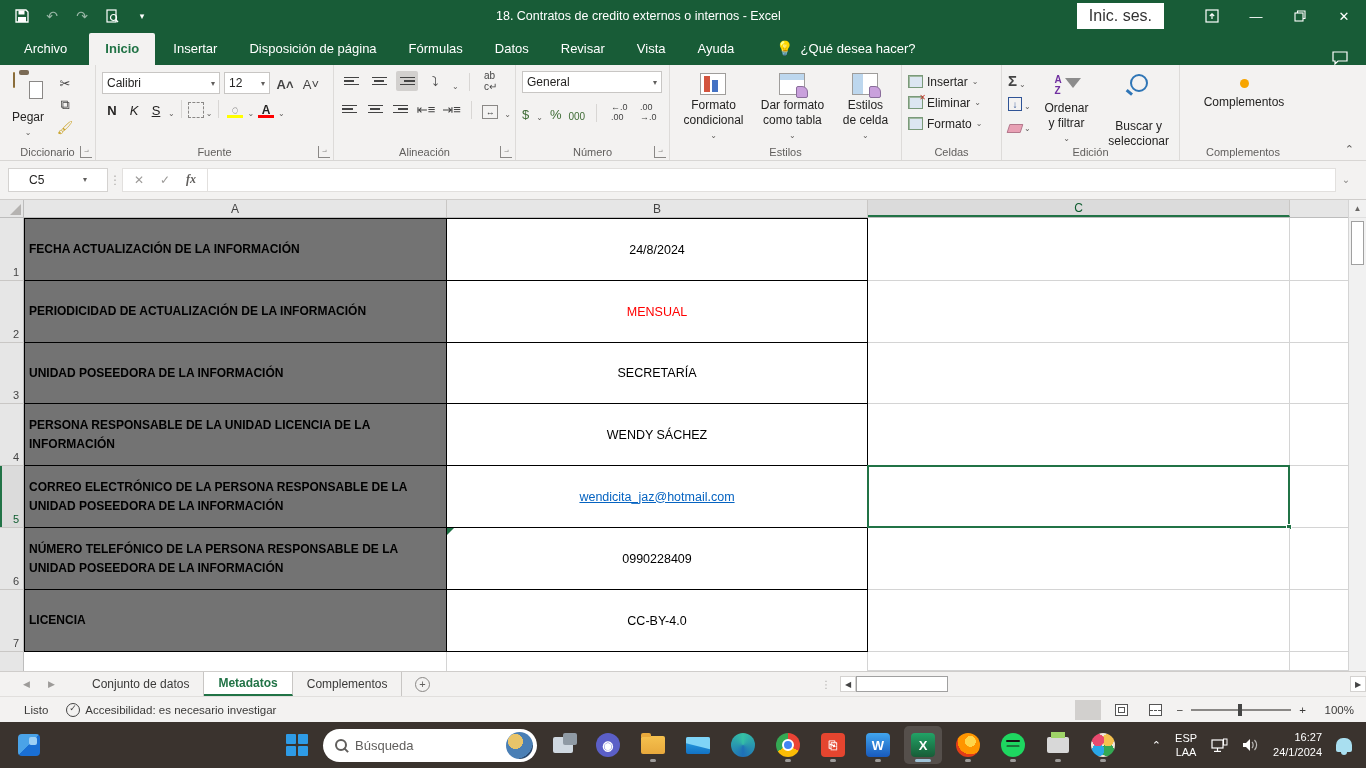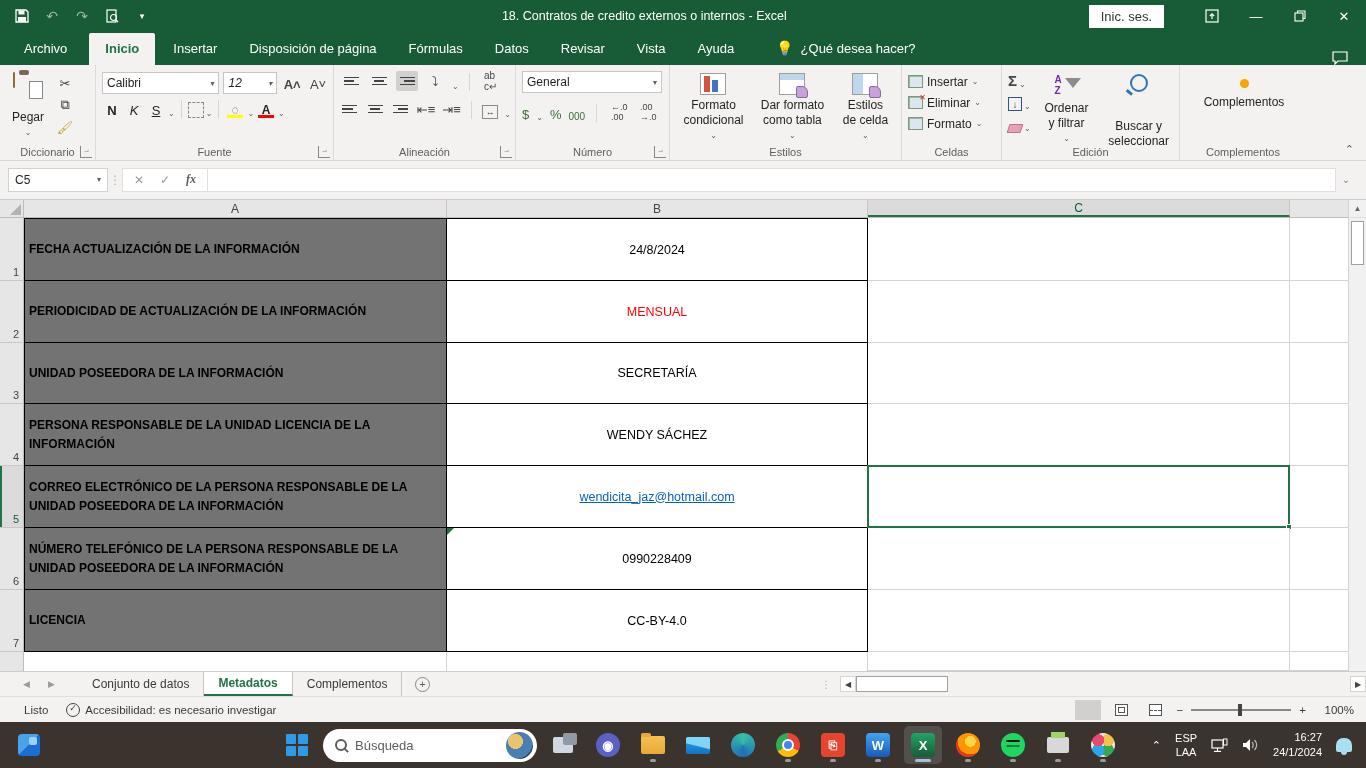--- a/index.html
+++ b/index.html
@@ -6,21 +6,21 @@
   html,body { width:1366px; height:768px; overflow:hidden; }
   body { font-family:"Liberation Sans", sans-serif; position:relative; background:#f3f2f1; font-size:12px; color:#252423; }
 
   
   .titlebar { position:absolute; top:0; left:0; width:1366px; height:32px; background:#185c37; display:flex; align-items:center; color:#fff; }
   .qat { display:flex; align-items:center; gap:14px; padding-left:14px; width:200px; }
   .qat .qicon { width:16px; height:16px; display:flex; align-items:center; justify-content:center; font-size:14px; color:#fff; }
   .qat .dim { opacity:.55; }
   .title-center { flex:1; text-align:center; font-size:12.5px; color:#fff; white-space:nowrap; }
   .title-right { display:flex; align-items:center; height:32px; }
-  .signin { background:#fff; color:#333; font-size:13px; padding:4px 12px; margin-right:26px; }
+  .signin { background:#fff; color:#333; font-size:16px; padding:4px 12px; margin-right:26px; }
   .winbtn { width:44px; height:32px; display:flex; align-items:center; justify-content:center; color:#fff; font-size:13px; }
   svg.ic { display:block; }
 
   
   .menubar { position:absolute; top:32px; left:0; width:1366px; height:33px; background:#185c37; display:flex; align-items:flex-end; color:#fff; }
   .mtab { padding:8px 16px 9px 16px; font-size:13px; white-space:nowrap; }
   .mtab.file { padding:8px 20px 9px 24px; }
   .mtab.active { background:#f3f2f1; color:#217346; font-weight:bold; margin:0 2px; border-radius:2px 2px 0 0; }
   .tellme { display:flex; align-items:center; gap:7px; padding:8px 14px 9px 26px; font-size:13px; }
   .bulb { font-size:14px; color:#ffd34d; }
@@ -106,21 +106,21 @@
   .magnifier { width:18px; height:18px; border:2.5px solid #2e75b6; border-radius:50%; position:relative; }
   .magnifier:after { content:""; position:absolute; width:7px; height:2.5px; background:#2e75b6; bottom:-3px; left:-6px; transform:rotate(40deg); }
 
   
   .g-addins { width:126px; border-right:none; }
   .dot-orange { width:9px; height:9px; border-radius:50%; background:#f7a500; margin:6px auto 4px; }
   .ribbon-collapse { position:absolute; right:12px; bottom:4px; color:#605e5c; font-size:11px; }
 
   
   .formula-strip { position:absolute; top:161px; left:0; width:1366px; height:39px; background:#f3f2f1; border-bottom:1px solid #cfcdcb; display:flex; align-items:center; padding:5px 10px 6px 8px; }
-  .namebox { width:100px; height:24px; background:#fff; border:1px solid #d4d2d0; display:flex; align-items:center; justify-content:space-between; padding:0 6px; font-size:12px; }
+  .namebox { width:100px; height:24px; background:#fff; border:1px solid #d4d2d0; display:flex; align-items:center; justify-content:space-between; padding:0 20px; font-size:12px; }
   .nb-sep { width:14px; text-align:center; color:#b0aeac; font-size:12px; }
   .fbtns { display:flex; align-items:center; gap:2px; background:#fff; border:1px solid #e2e0de; height:24px; padding:0 4px; }
   .fbtn { width:24px; text-align:center; color:#9d9b99; font-size:12px; }
   .fbtn.fx { color:#605e5c; font-style:italic; font-family:"Liberation Serif", serif; font-weight:bold; }
   .finput { flex:1; height:24px; background:#fff; border:1px solid #e2e0de; border-left:none; padding:3px 6px; font-size:12px; }
   .fexpand { width:20px; text-align:center; color:#8a8886; font-size:10px; }
 
   
   .grid { position:absolute; top:200px; left:0; width:1348px; height:471px; background:#fff; }
   .col-hdr-row { display:flex; height:18px; background:#e6e6e6; border-bottom:1px solid #bdbdbd; }
@@ -310,21 +310,21 @@
     <span class="rgroup-caption">Diccionario</span>
     <span class="dlg-launcher"></span>
   </div>
 
   <div class="rgroup g-font">
     <div class="row fontrow1">
       <span class="combo" style="width:118px;">
           <span>Calibri</span>
           <span class="caret">▾</span>
         </span>
-      <span class="combo" style="width:54px;font-style:italic;">
+      <span class="combo" style="width:46px;">
           <span>12</span>
           <span class="caret">▾</span>
         </span>
       <span class="sicon" style="font-weight:bold;">A˄</span>
       <span class="sicon">A˅</span>
     </div>
     <div class="row fontrow2">
       <span class="fmt b">N</span>
       <span class="fmt i">K</span>
       <span class="fmt u">S</span>

